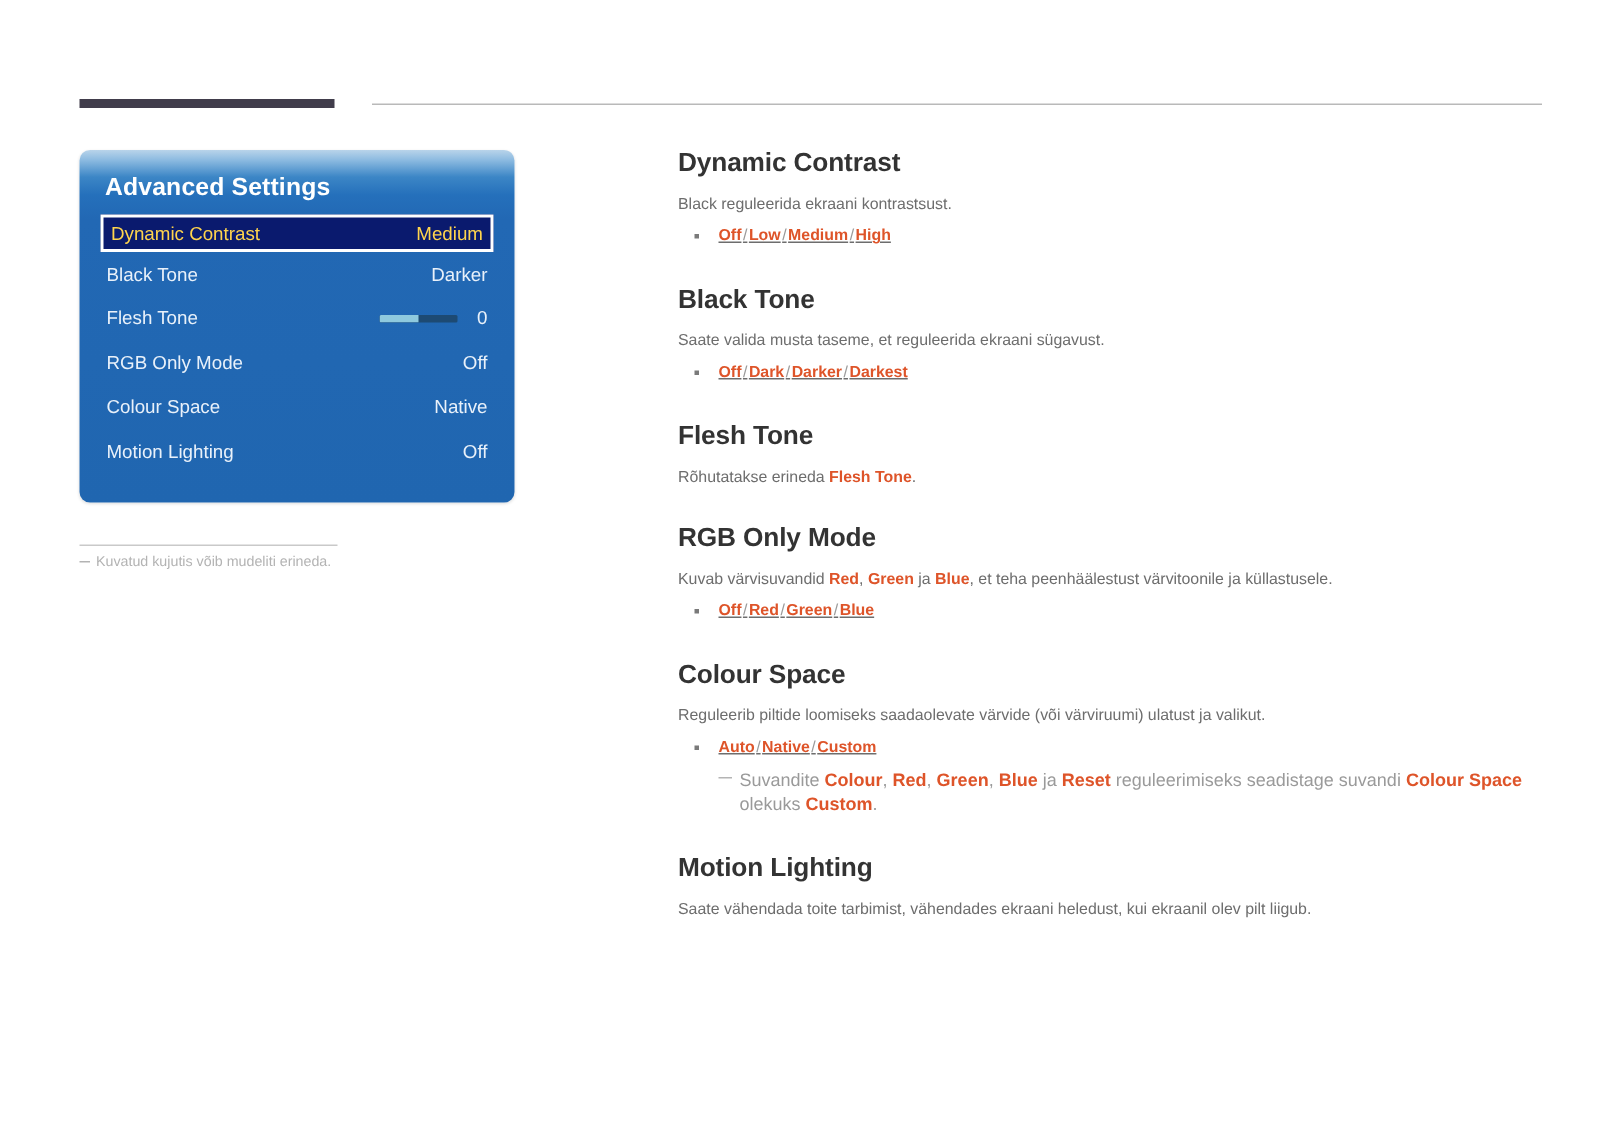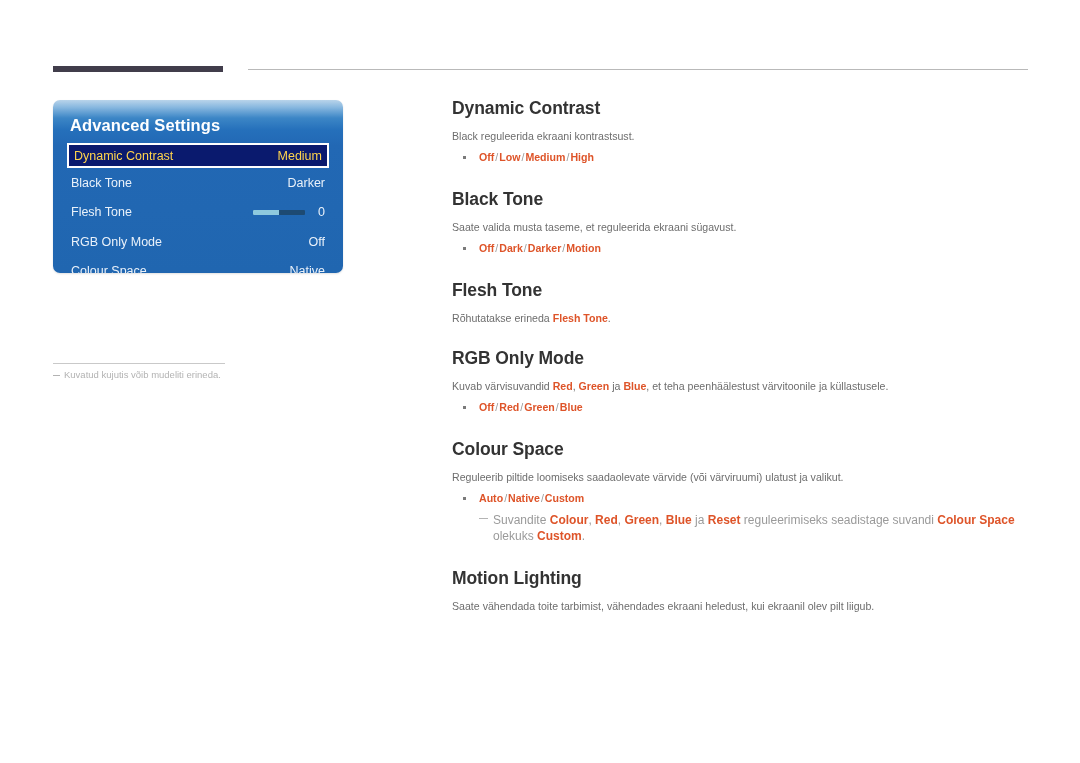--- a/index.html
+++ b/index.html
@@ -29,21 +29,21 @@
     position: absolute;
     left: 248px; top: 69px;
     width: 780px; height: 1px;
     background: #b9b9b9;
   }
 
   
   .osd-panel {
     position: absolute;
     left: 53px; top: 100px;
-    width: 290px; height: 173px;
+    width: 290px; height: 235px;
     border-radius: 7px;
     background: linear-gradient(to bottom,
         #b9d4ea 0px,
         #8ab9e0 7px,
         #3c86c6 18px,
         #2570bb 30px,
         #2268b4 46px,
         #2066b0 100%);
     box-shadow: 0 1px 2px rgba(0,0,0,0.12);
     overflow: hidden;
@@ -151,20 +151,21 @@
     margin: 7px 0 0 0;
     padding: 0;
     list-style: none;
   }
   .opts li {
     position: relative;
     padding-left: 27px;
     font-size: 10.6px;
     line-height: 1.45;
     color: #6d6d6d;
+    text-decoration: underline;
   }
   .opts li:before {
     content: "";
     position: absolute;
     left: 11px; top: 6px;
     width: 2.5px; height: 2.5px;
     background: #7a7a7a;
   }
   .o  { color: #de5429; font-weight: bold; }
   .sl { color: #9a9a9a; font-weight: normal; padding: 0 1px; }
@@ -241,21 +242,21 @@
         <p class="desc">Black reguleerida ekraani kontrastsust.</p>
         <ul class="opts">
           <li><span class="o">Off</span><span class="sl">/</span><span class="o">Low</span><span class="sl">/</span><span class="o">Medium</span><span class="sl">/</span><span class="o">High</span></li>
         </ul>
       </div>
       <div class="sp-1"></div>
       <div class="sec">
         <h2>Black Tone</h2>
         <p class="desc">Saate valida musta taseme, et reguleerida ekraani sügavust.</p>
         <ul class="opts">
-          <li><span class="o">Off</span><span class="sl">/</span><span class="o">Dark</span><span class="sl">/</span><span class="o">Darker</span><span class="sl">/</span><span class="o">Motion</span></li>
+          <li><span class="o">Off</span><span class="sl">/</span><span class="o">Dark</span><span class="sl">/</span><span class="o">Darker</span><span class="sl">/</span><span class="o">Darkest</span></li>
         </ul>
       </div>
       <div class="sp-1"></div>
       <div class="sec">
         <h2>Flesh Tone</h2>
         <p class="desc"><span>Rõhutatakse erineda </span><span class="o">Flesh Tone</span><span>.</span></p>
       </div>
       <div class="sp-1"></div>
       <div class="sec">
         <h2>RGB Only Mode</h2>

